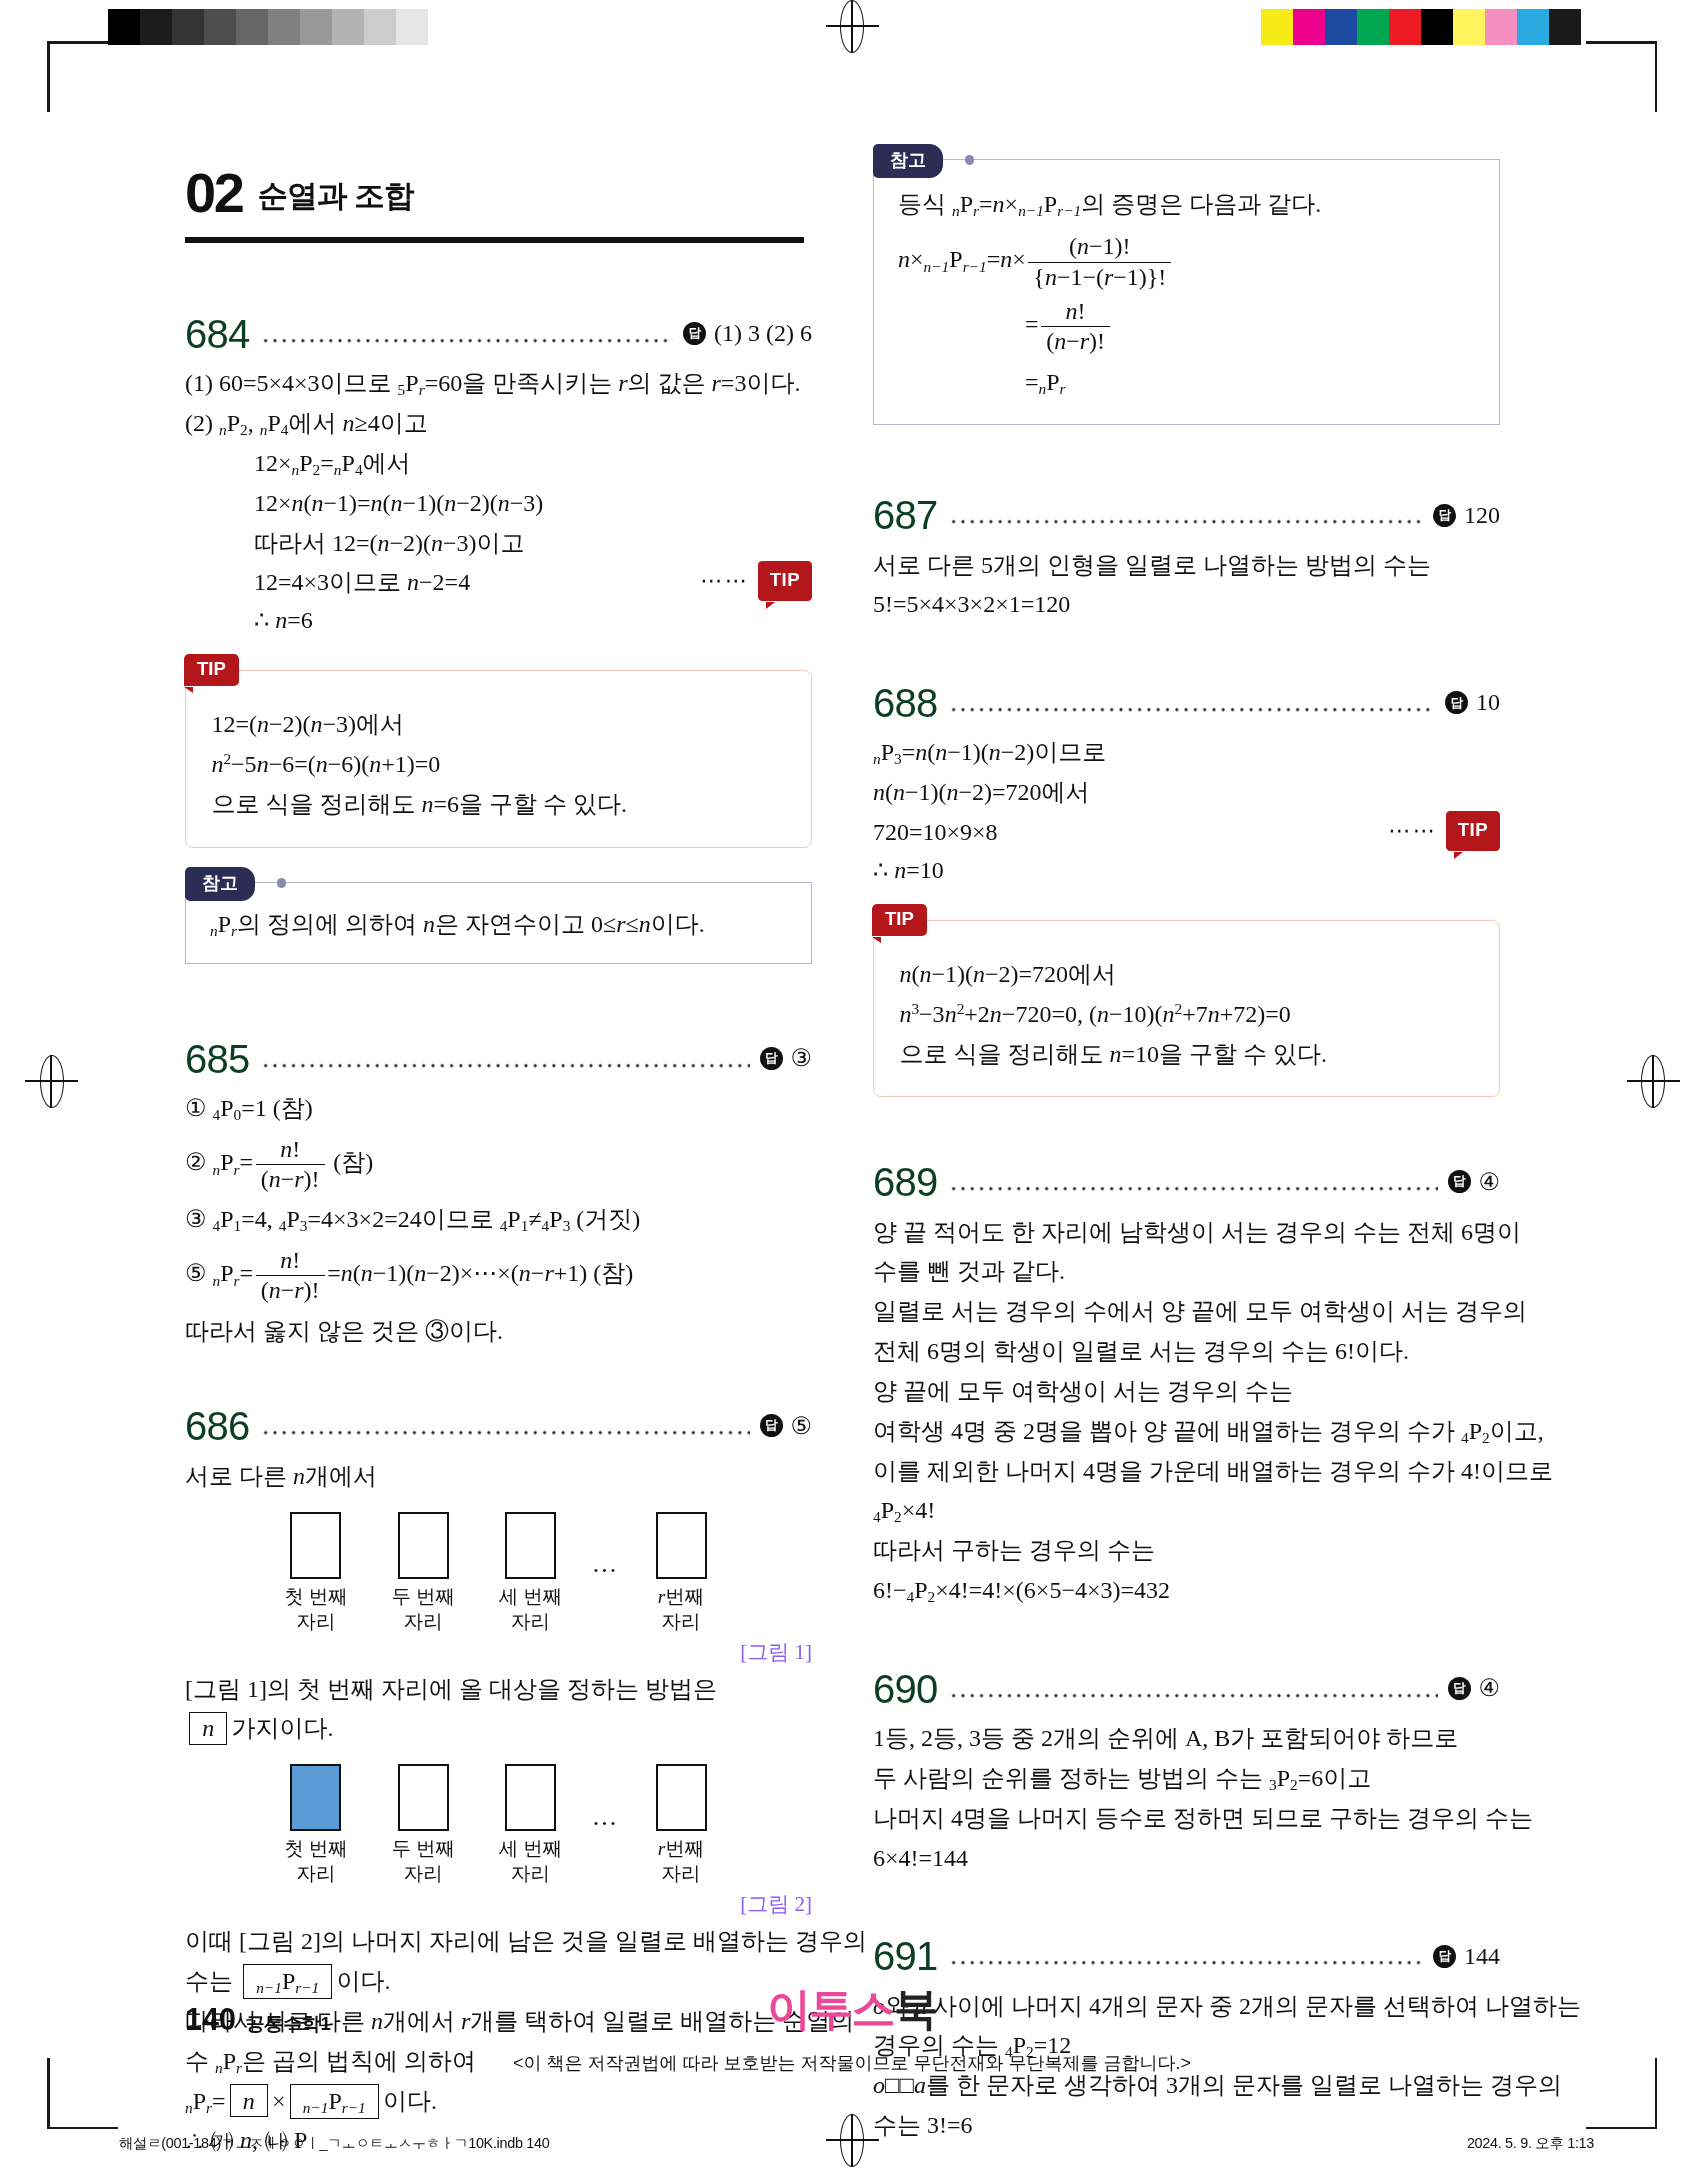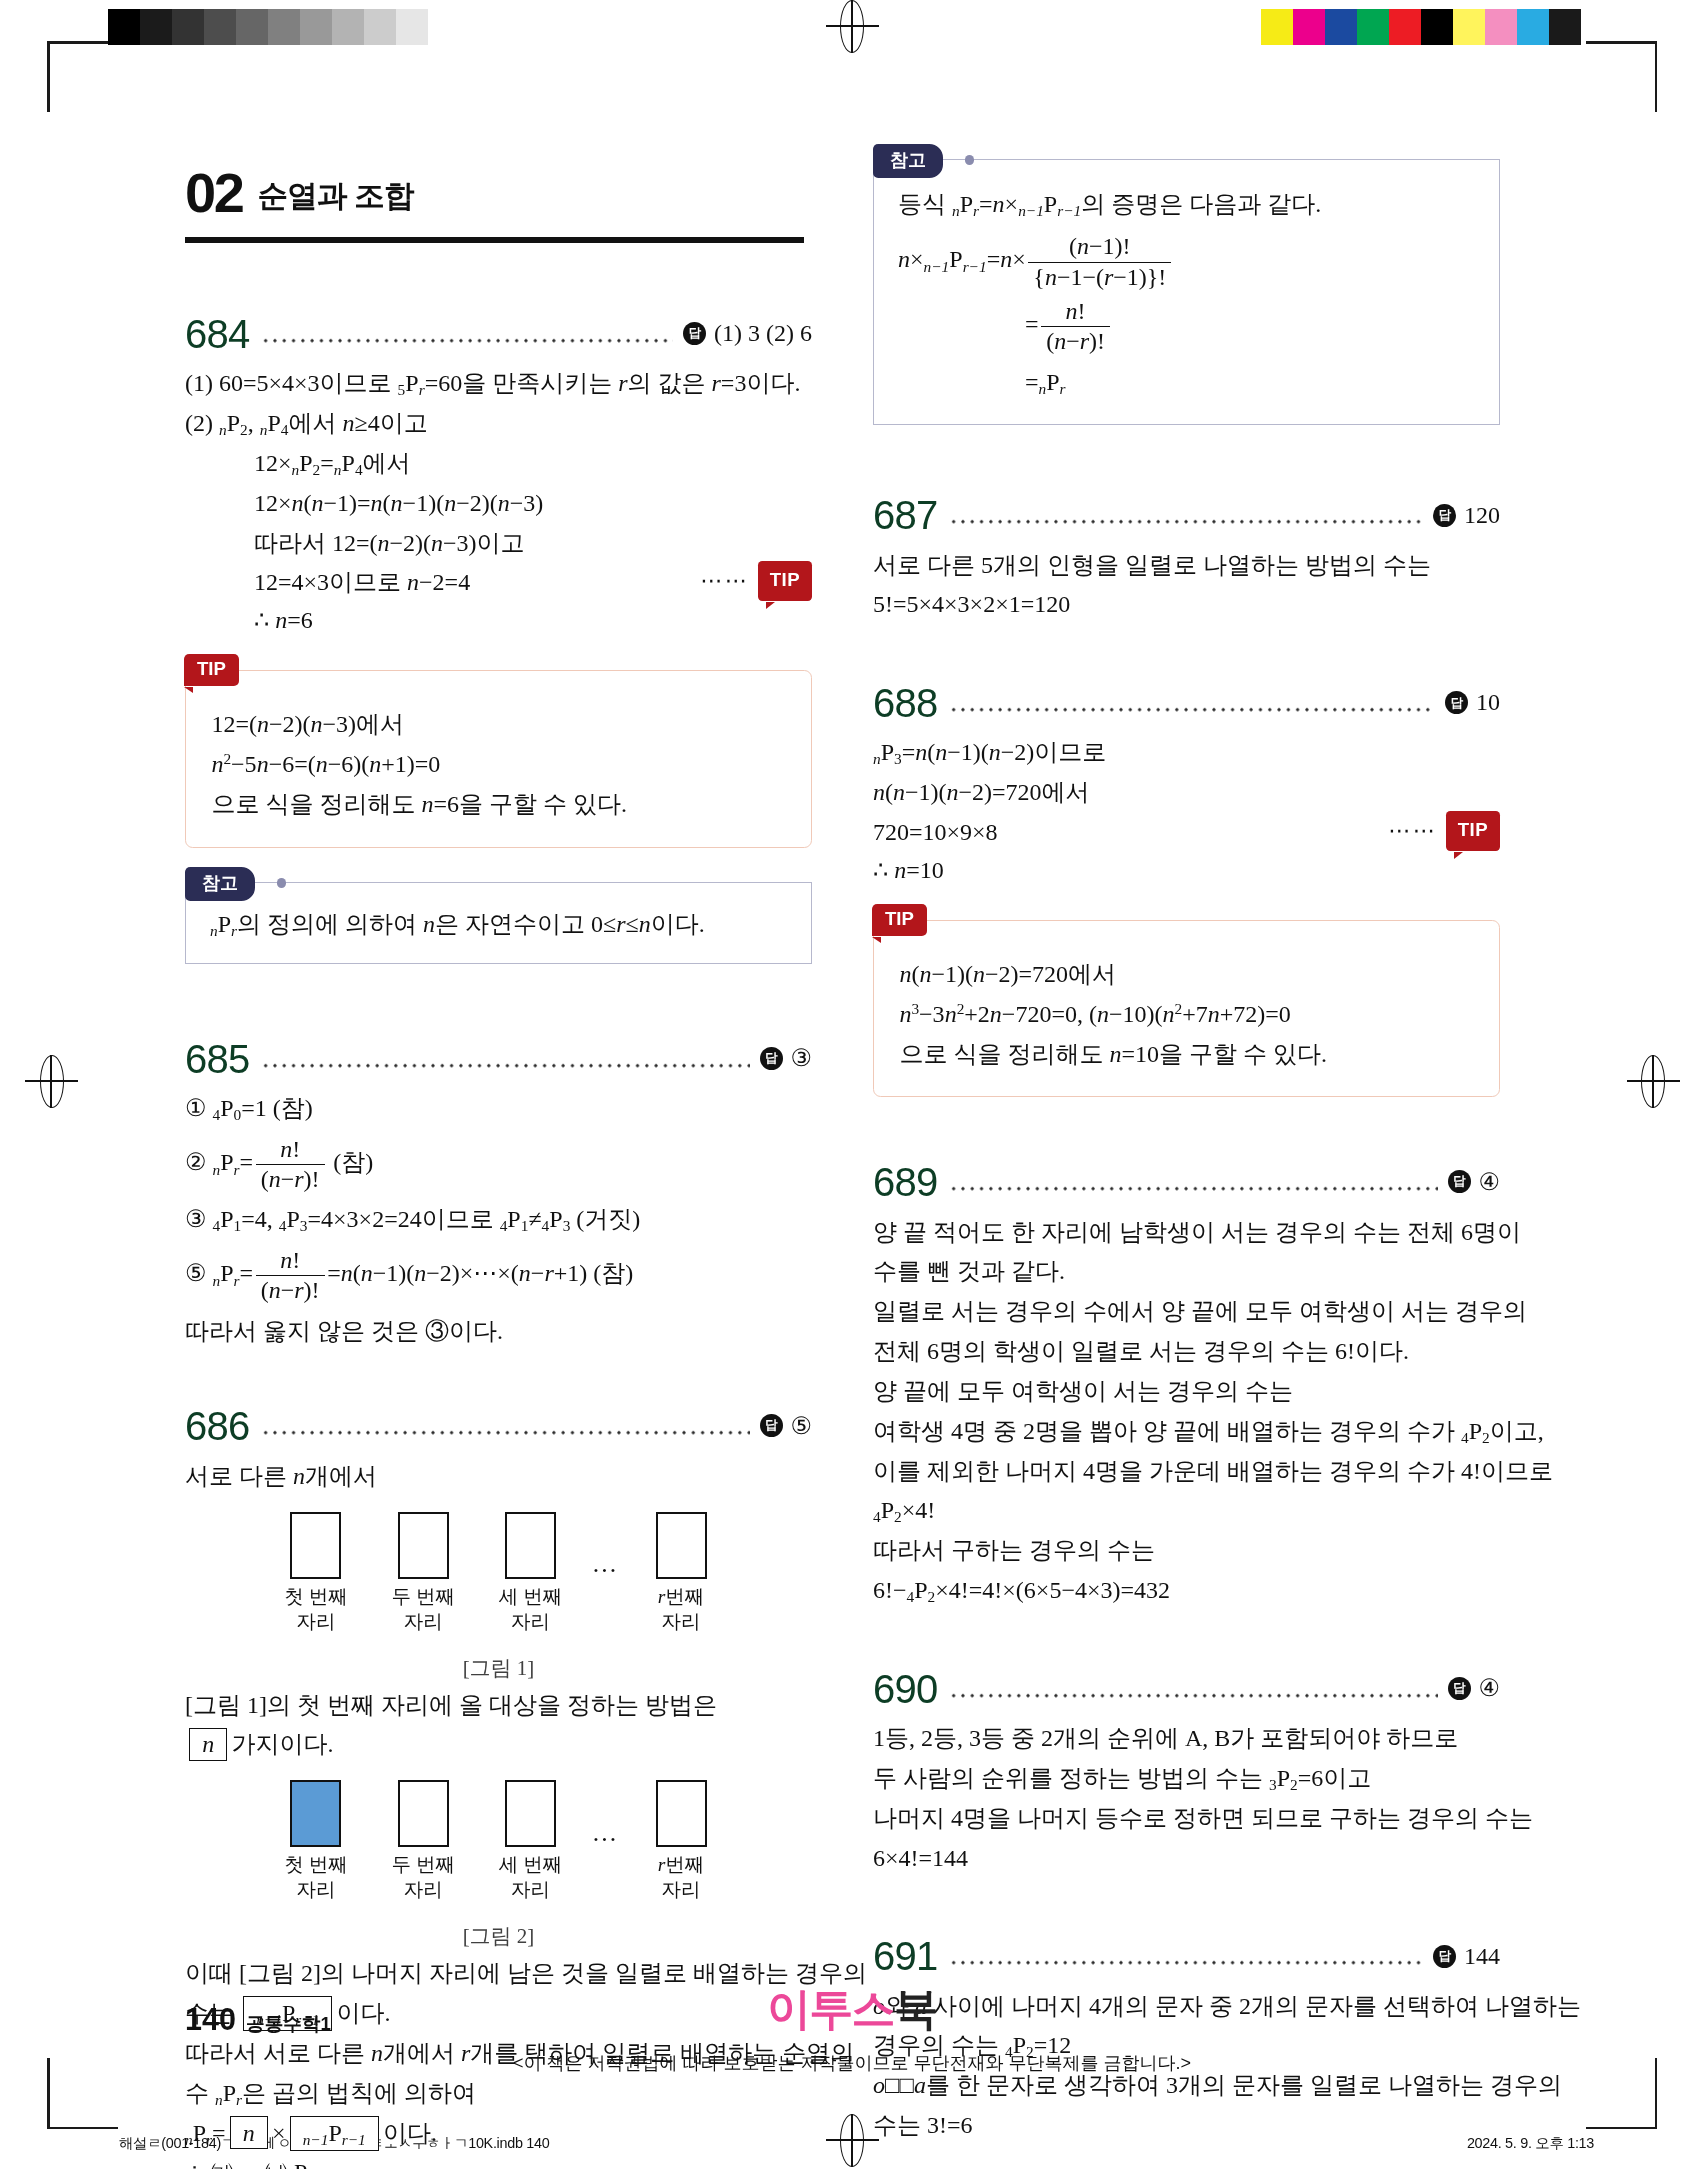--- a/index.html
+++ b/index.html
@@ -131,21 +131,21 @@
   }
 
   
   .fig { margin:15.3px 0 0; text-align:center; }
   .fig-row { display:flex; justify-content:center; align-items:flex-start; gap:15.3px; }
   .slot { width:92px; }
   .cell { width:47px; height:63px; border:2px solid #111; background:#fff; margin:0 auto; }
   .cell.filled { background:#5b9bd5; }
   .cap { font-size:19.5px; line-height:1.28; margin-top:6px; color:#111; white-space:nowrap; }
   .ellipsis { font-size:25.4px; letter-spacing:2.5px; padding-top:30.5px; color:#111; }
-  .fig-label { font-size:21px; margin-top:16px; color:#404040; }
+  .fig-label { font-size:21px; margin-top:0; color:#8b5cf6;text-align:right; }
 
   .inline-box {
     display:inline-block; border:1.5px solid #111; padding:0.8px 12px;
     margin:0 4.2px; line-height:1.25; background:#fff;
   }
 
   
   .footer-page { position:absolute; left:185px; top:2002px; display:flex; align-items:baseline; gap:10.2px; }
   .footer-page .pnum {
     font-family:"Liberation Sans", sans-serif; font-weight:bold; font-size:30.5px; color:#111;

